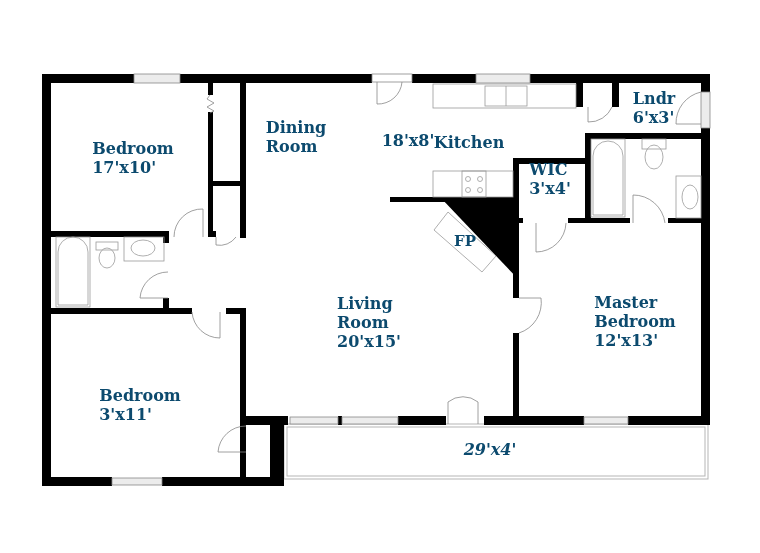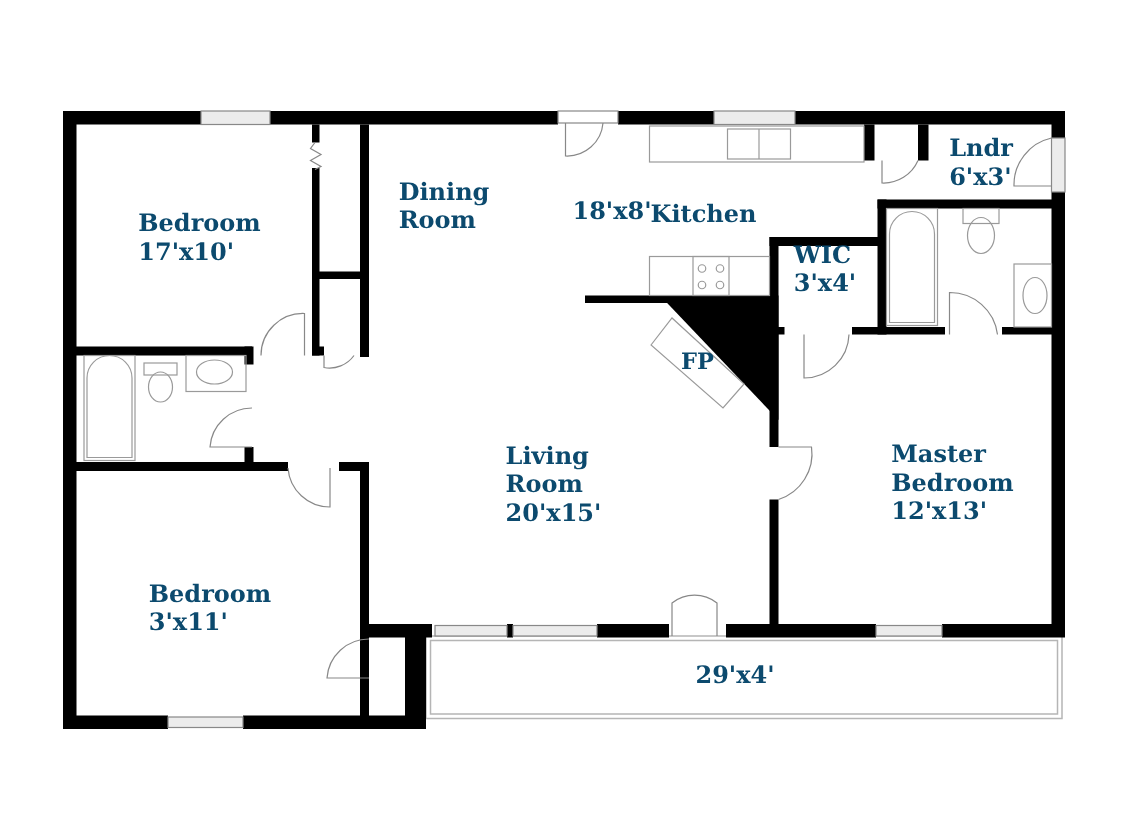--- a/index.html
+++ b/index.html
@@ -201,15 +201,15 @@
   <span>Master</span>
   <span>Bedroom</span>
   <span>12'x13'</span>
 </div>
 
 <div class="label" style="left:140px; top:386px;">
   <span>Bedroom</span>
   <span>3'x11'</span>
 </div>
 
-<div class="label" style="left:490px; top:440px;">
+<div class="label" style="left:490px; top:440px;font-style:italic;">
   <span>29'x4'</span>
 </div>
 
 </body></html>

